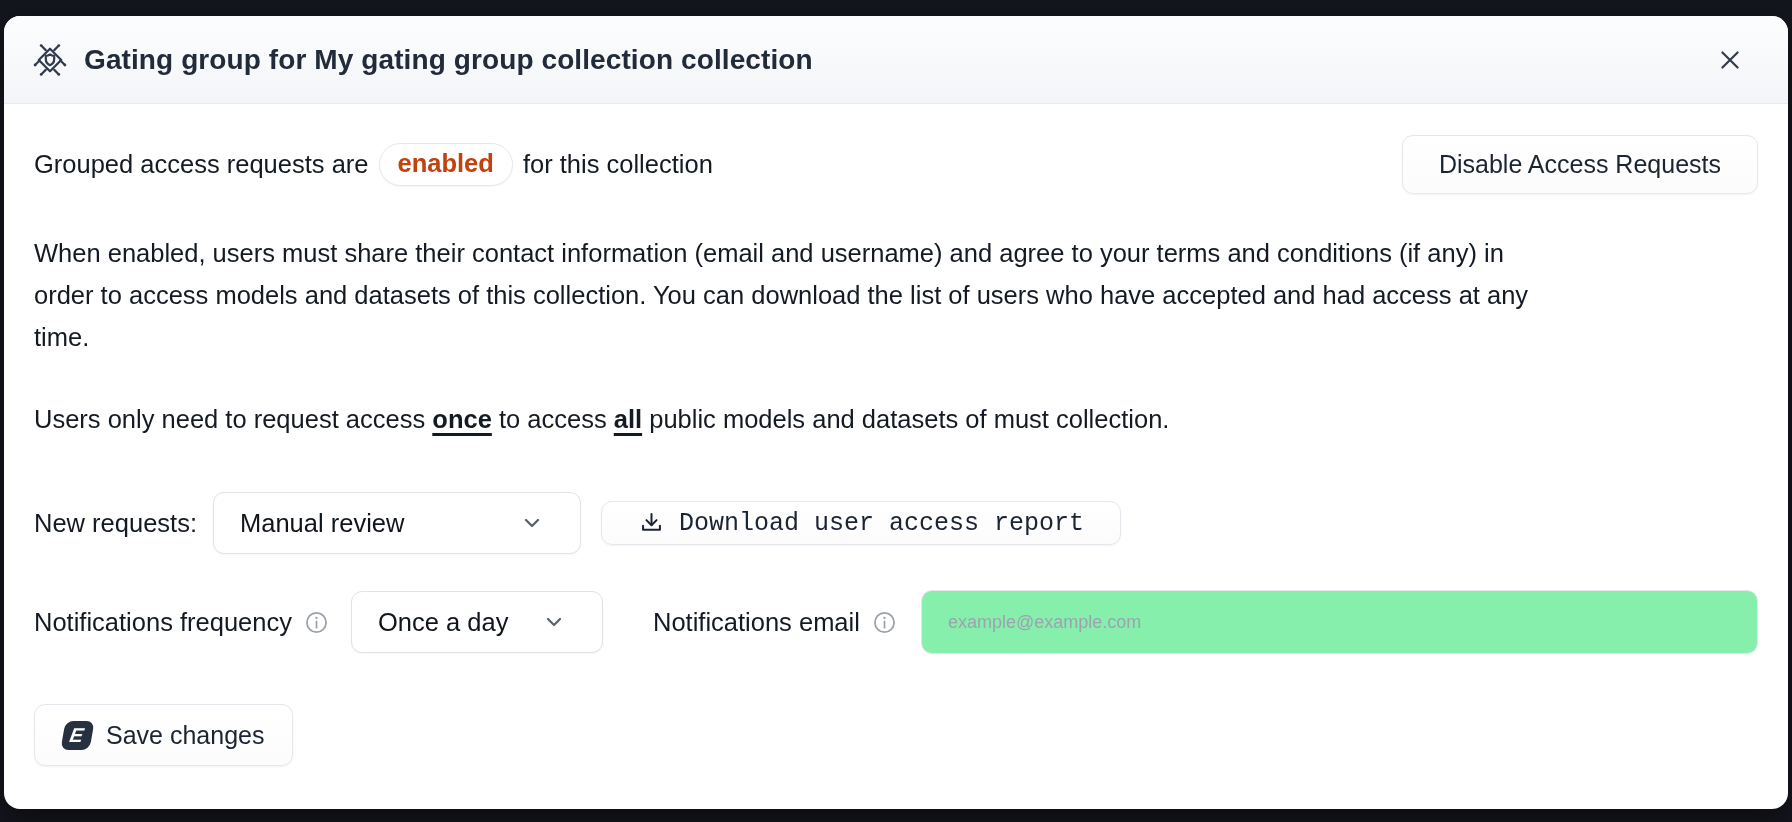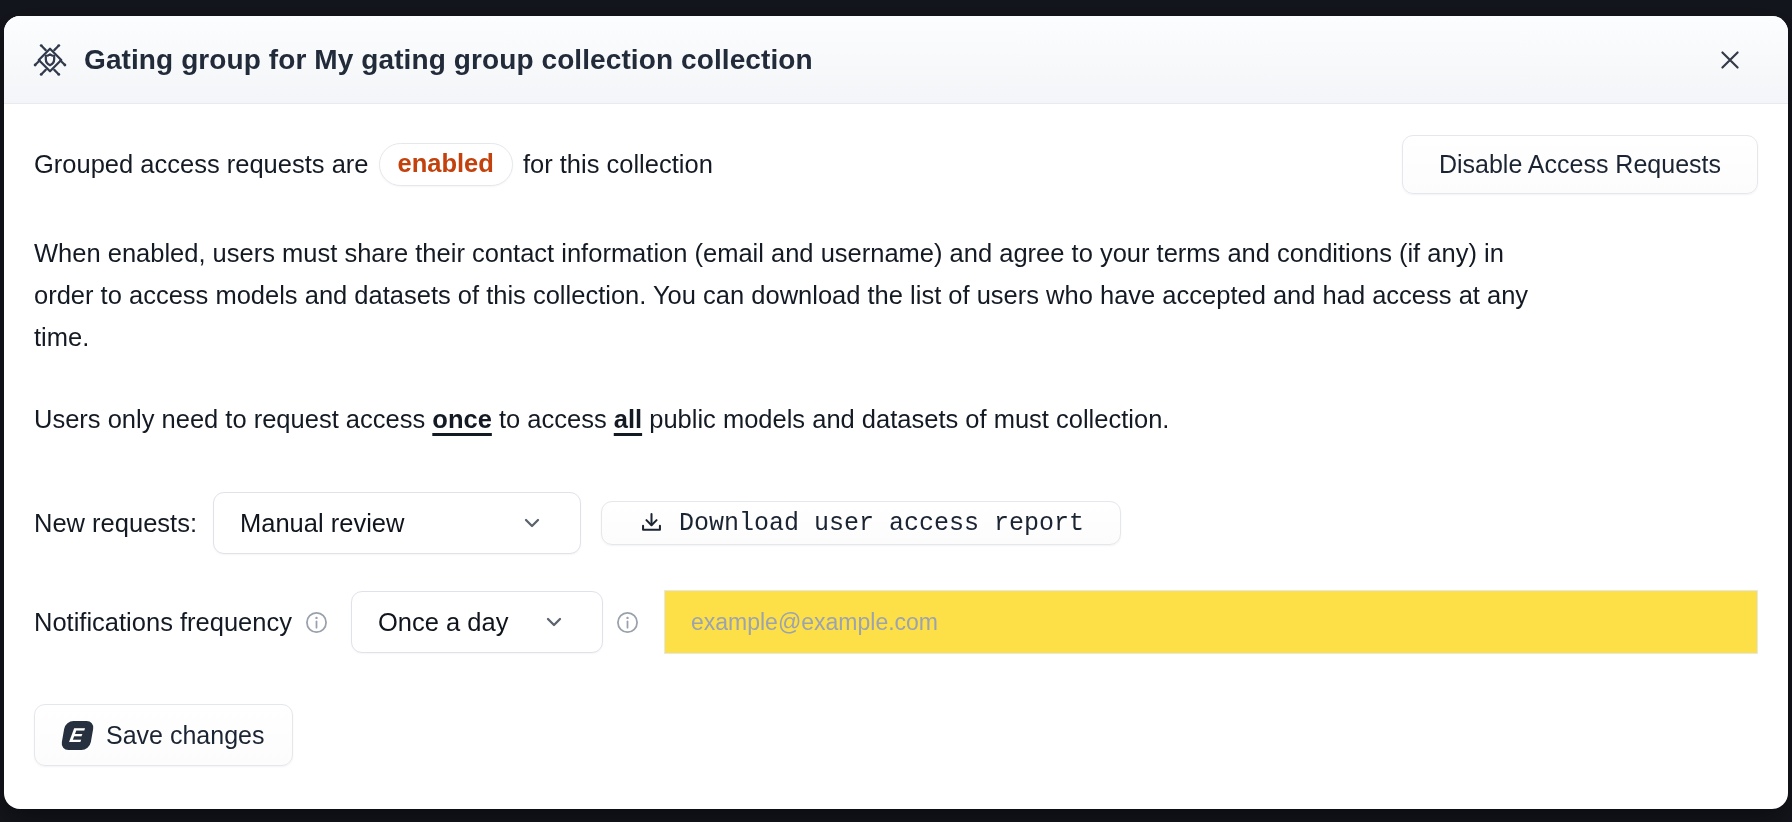--- a/index.html
+++ b/index.html
@@ -107,26 +107,26 @@
   .download-btn { margin-left:20px; height:44px;font-family:Liberation Mono, monospace; }
   .notif-row { margin-top:36px; }
   .info-icon { width:25px; height:25px; margin-left:12px; flex:0 0 auto; cursor:pointer; }
   .select-frequency { margin-left:22px; min-width:252px;gap:28px; }
   .email-label { margin-left:50px; }
   .email-input {
     flex:1 1 auto;
     margin-left:24px;
     height:64px;
     border:1.5px solid #e4e7ec;
-    border-radius:0;
+    border-radius:11px;
     padding:0 26px;
-    font-size:23px;
+    font-size:18px;
     font-family:"Liberation Sans", sans-serif;
     color:#10151d;
-    background:#fde047;
+    background:#86efac;
     outline:none;
   }
   .email-input::placeholder { color:#9ca3af; }
   .save-row { margin-top:50px; }
   .save-btn { height:62px; padding:0 28px; }
   .enterprise-icon {
     width:29px; height:29px;
     background:#27303f;
     border-radius:8px;
     transform:skewX(-10deg);
@@ -213,20 +213,21 @@
         <circle cx="12" cy="12" r="9.2"></circle>
         <path d="M12 11 V17"></path>
         <circle cx="12" cy="7.6" r="1.15" fill="#99a1ac" stroke="none"></circle>
       </svg>
       <div class="select select-frequency">
         <span>Once a day</span>
         <svg width="24" height="24" viewBox="0 0 24 24" fill="none" stroke="#5b636e" stroke-width="2.3" stroke-linecap="round" stroke-linejoin="round">
           <path d="M6 9 L12 15 L18 9"></path>
         </svg>
       </div>
+      <span class="field-label email-label">Notifications email</span>
       <svg class="info-icon" viewBox="0 0 24 24" fill="none" stroke="#99a1ac" stroke-width="1.7" stroke-linecap="round">
         <circle cx="12" cy="12" r="9.2"></circle>
         <path d="M12 11 V17"></path>
         <circle cx="12" cy="7.6" r="1.15" fill="#99a1ac" stroke="none"></circle>
       </svg>
       <input class="email-input" type="email" placeholder="example@example.com" style="">
     </div>
 
     <div class="controls-row save-row">
       <button class="btn save-btn">

